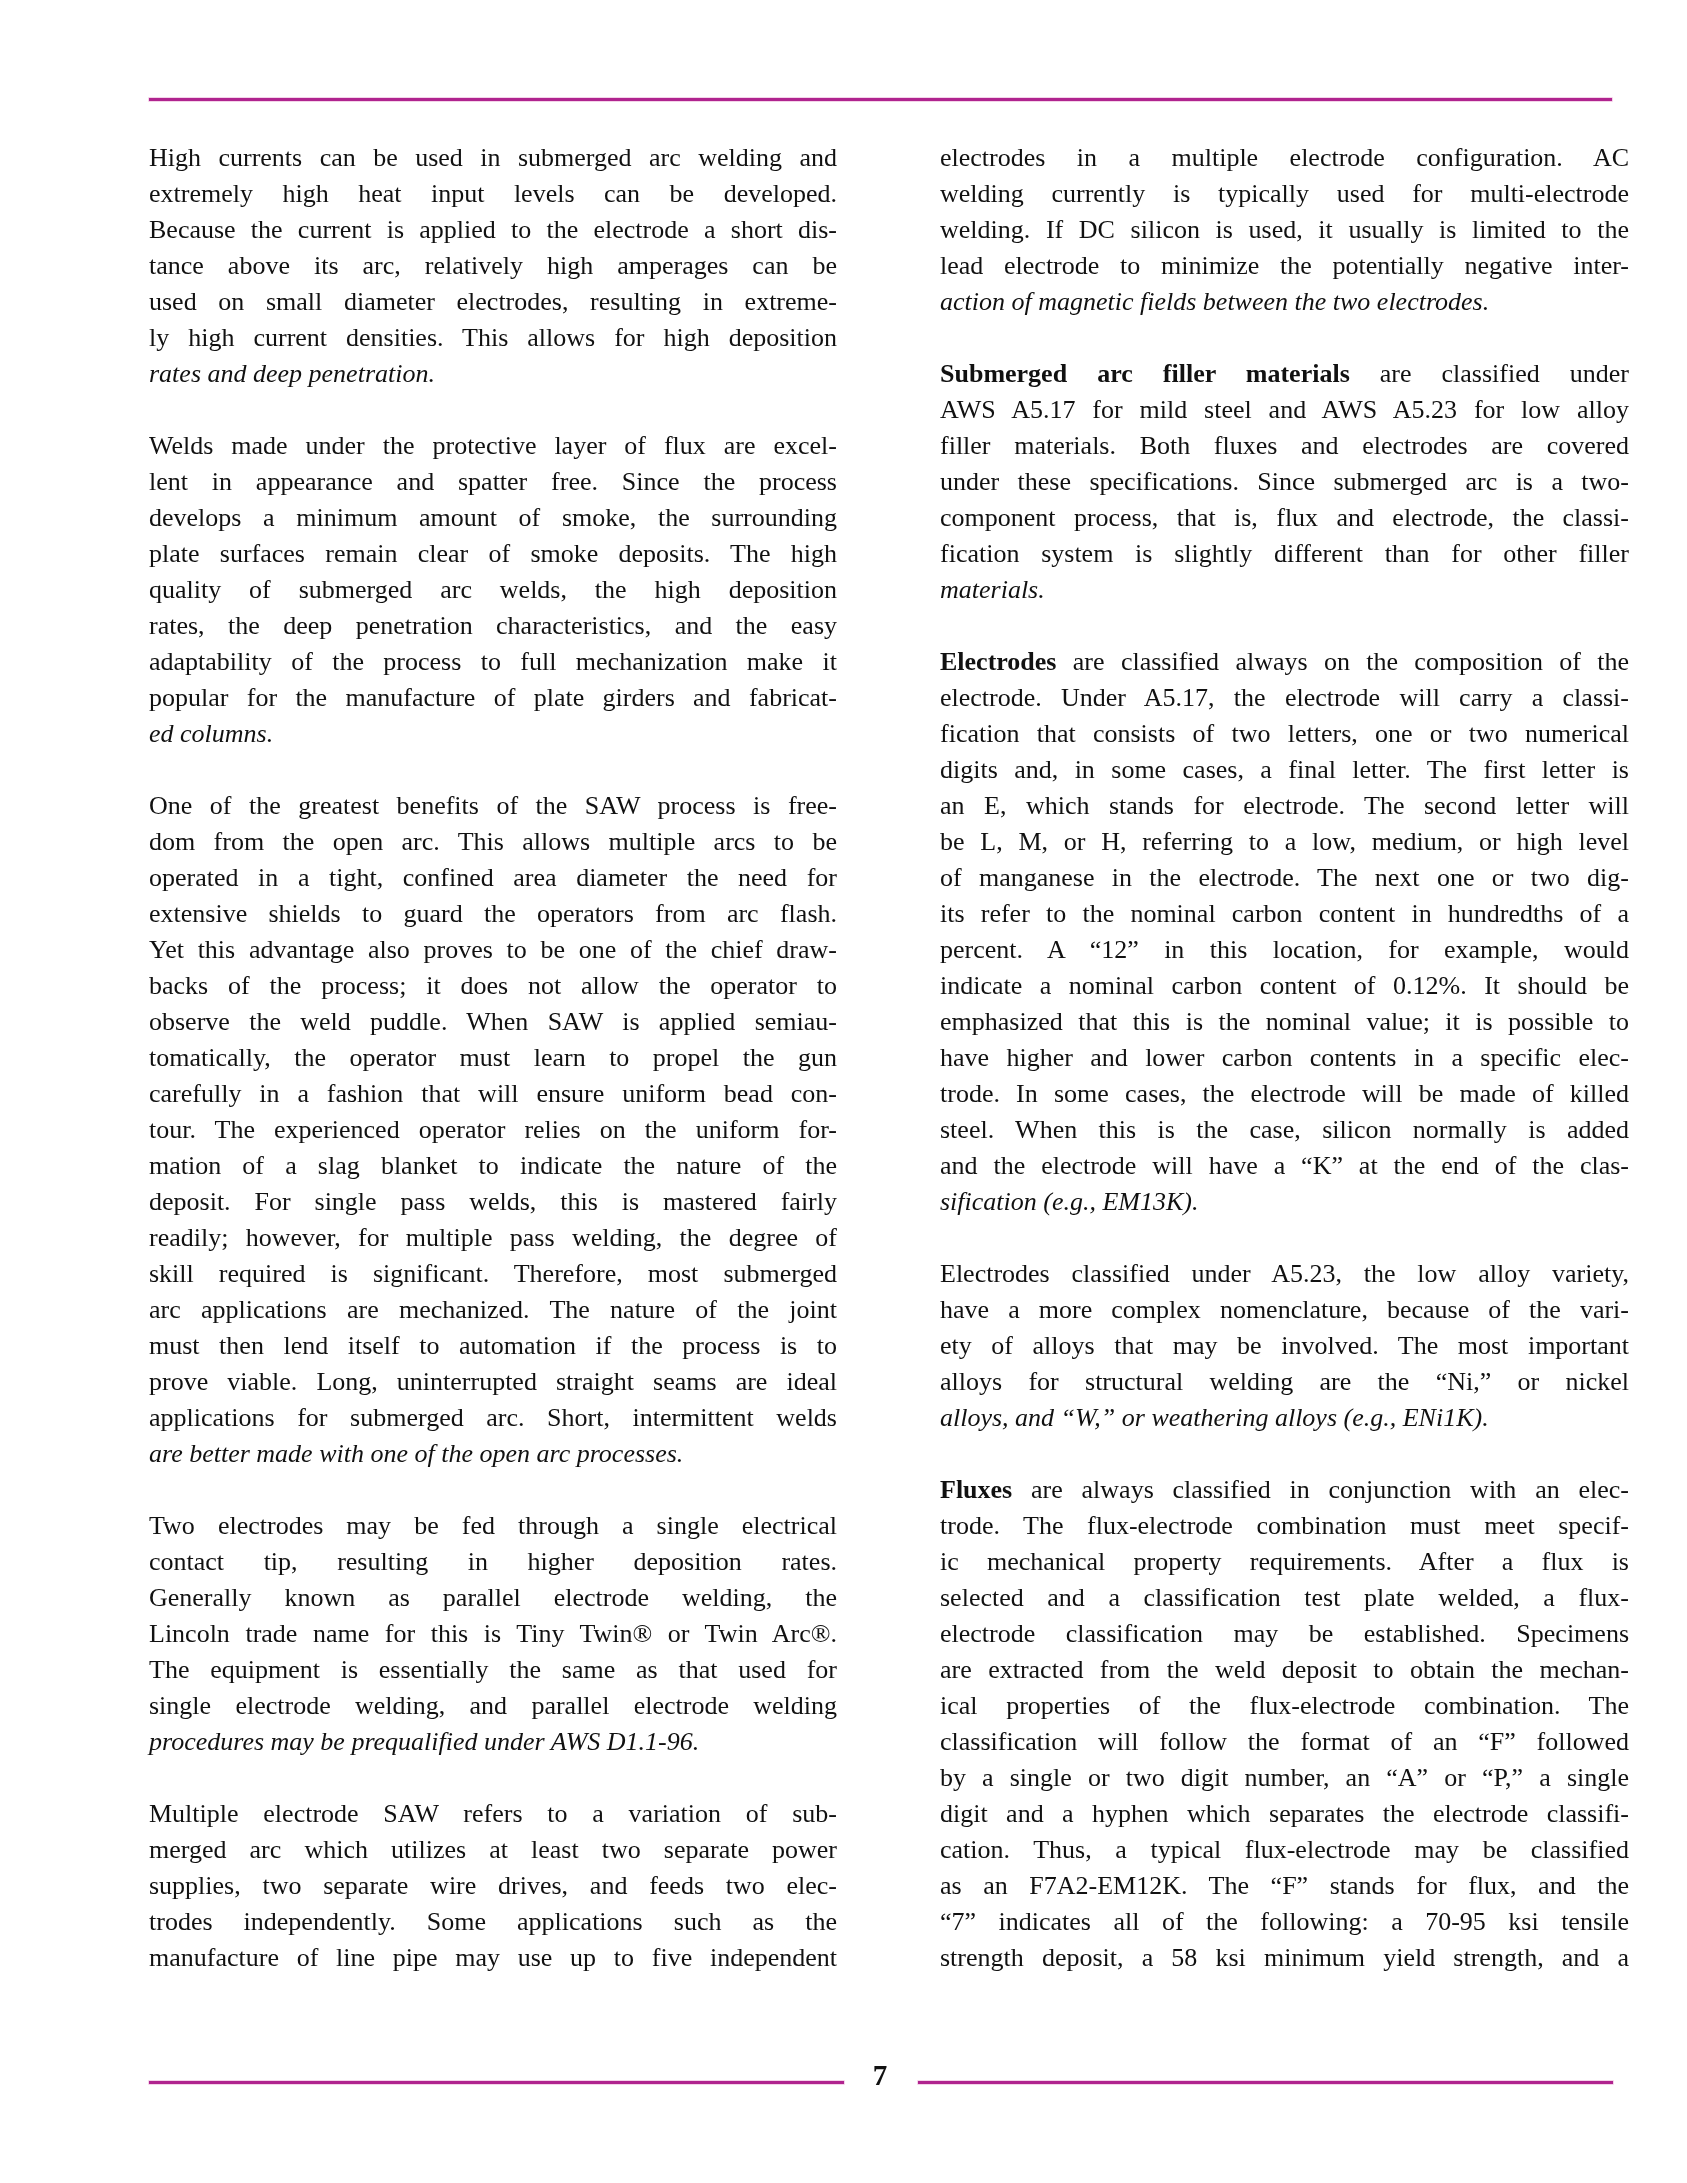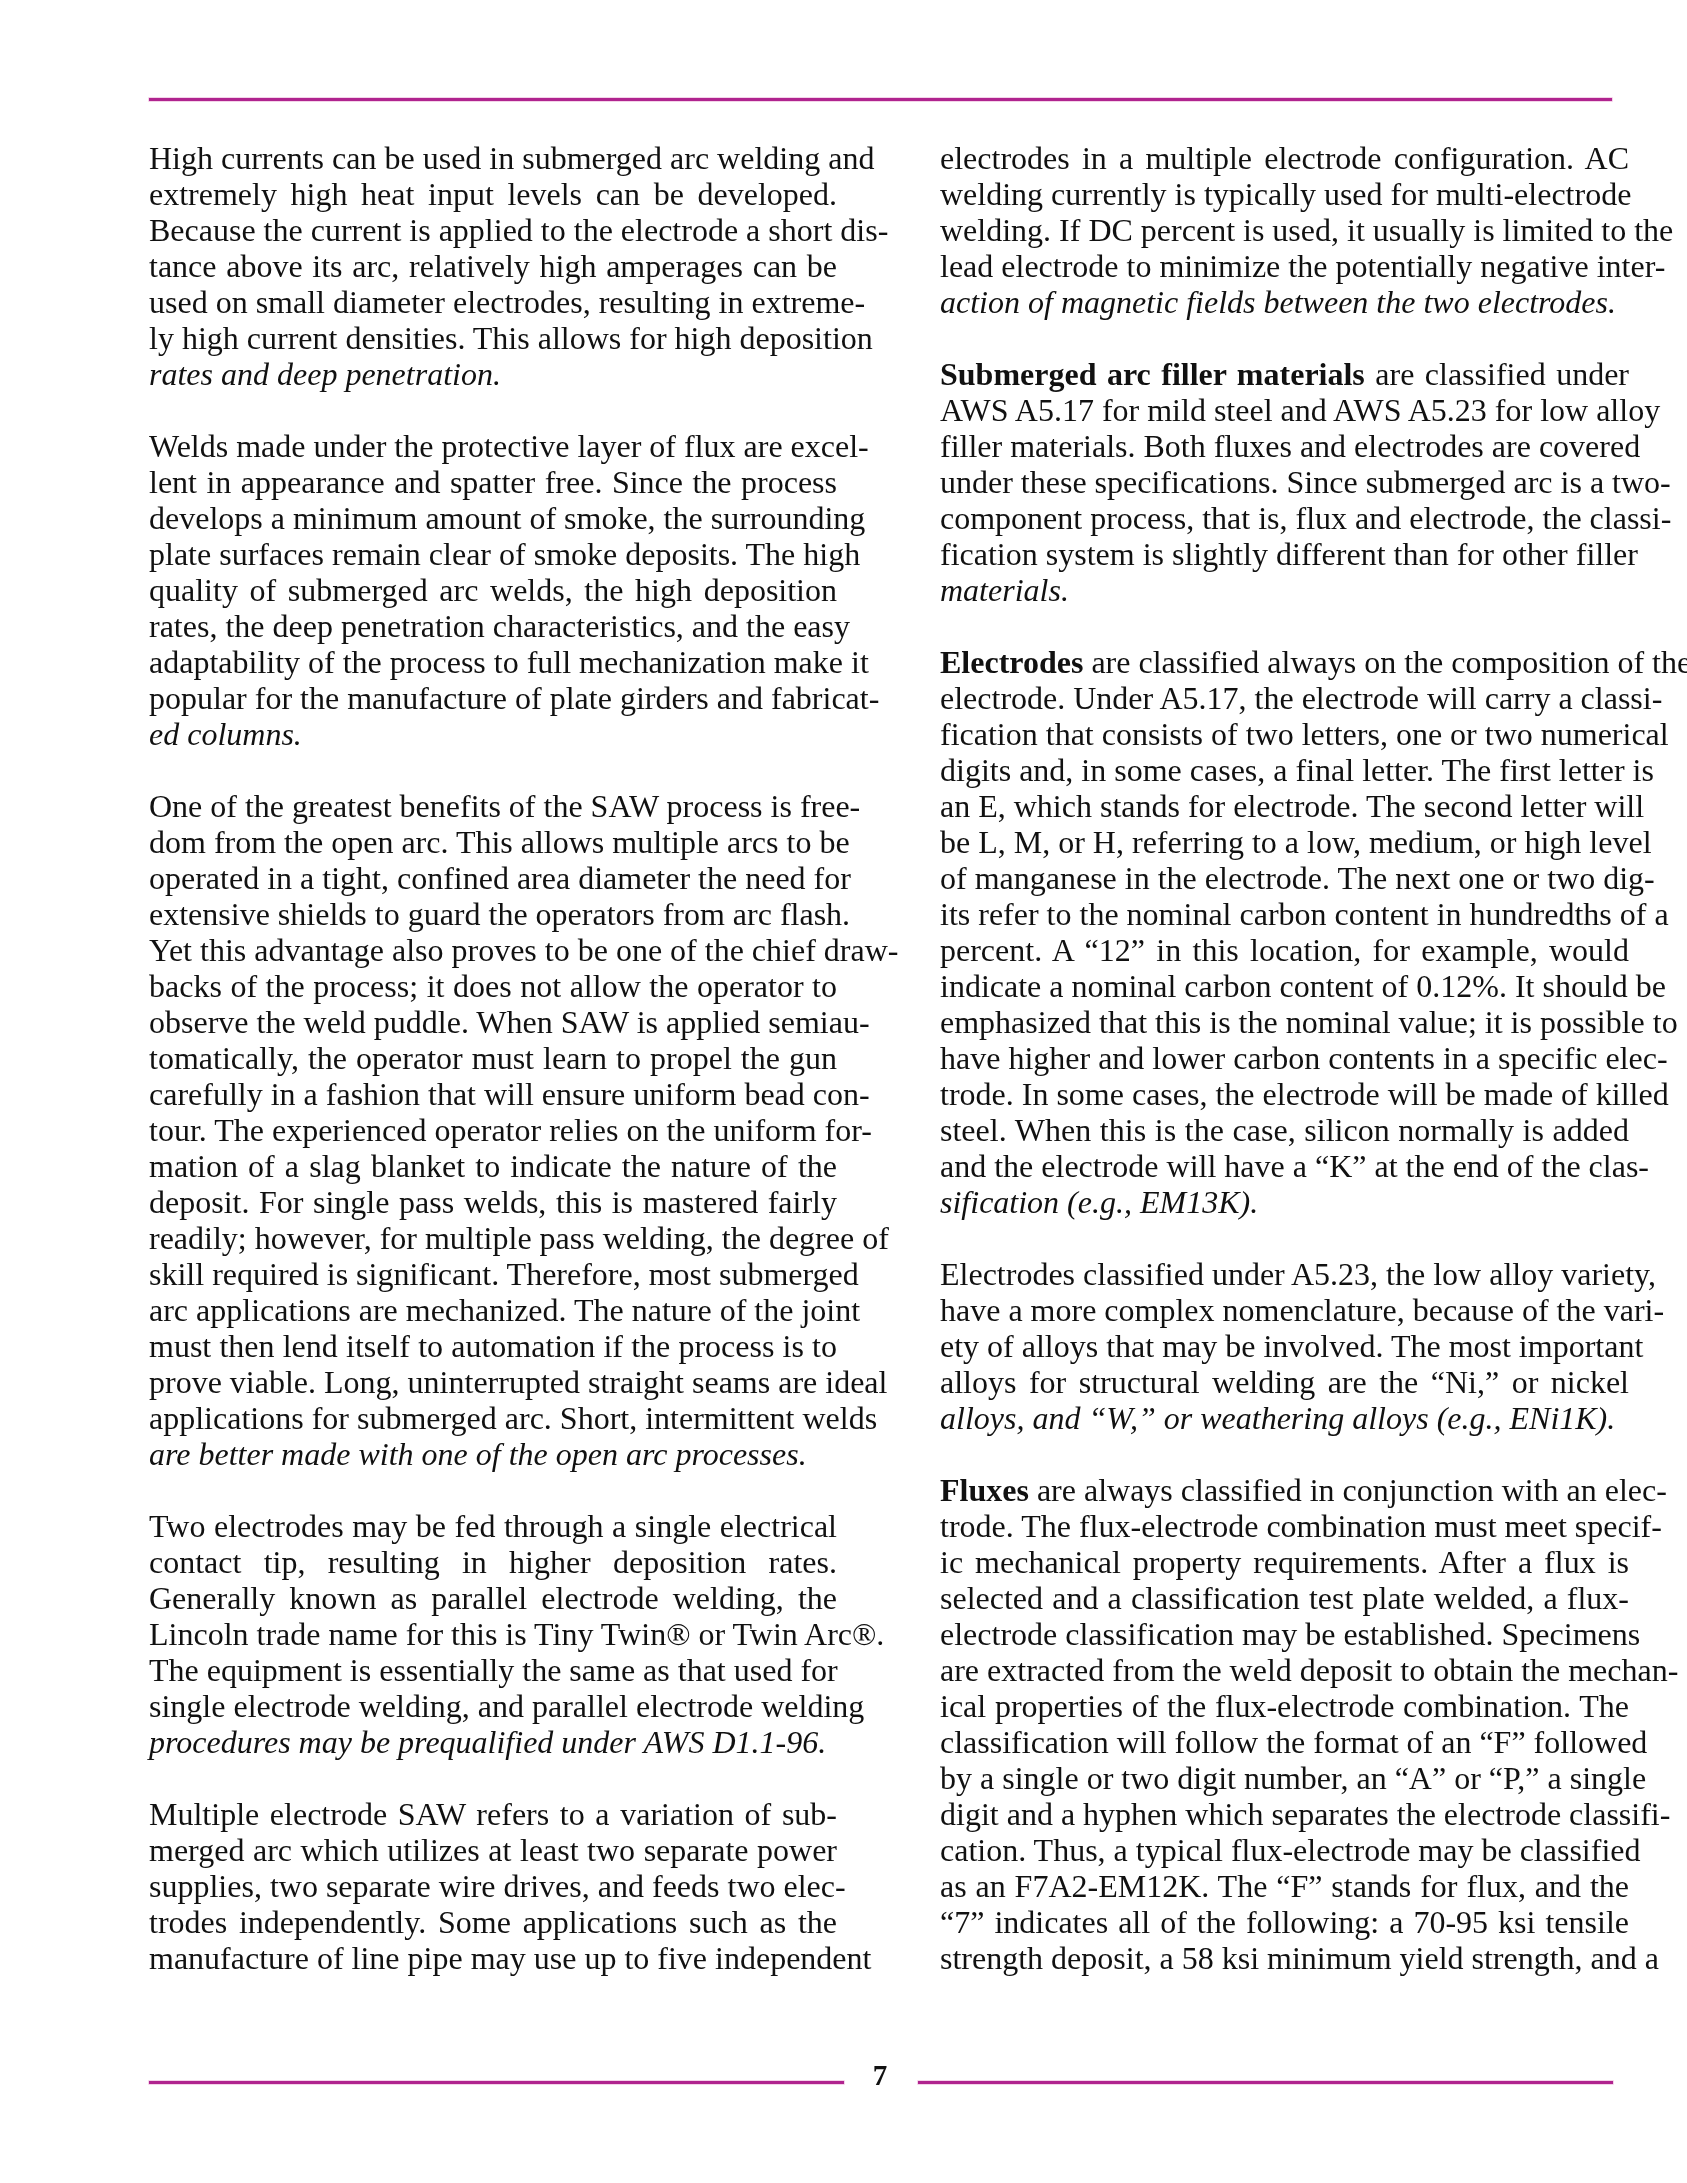--- a/index.html
+++ b/index.html
@@ -4,21 +4,21 @@
 <style>
   html, body { margin: 0; padding: 0; background: #ffffff; }
   body { width: 1687px; height: 2183px; position: relative; overflow: hidden; }
   .rule { position: absolute; height: 3.3px; background: #b0248f; box-shadow: 0 0 0 0.7px #f0c0e0; }
   #header-rule { left: 149px; top: 98px; width: 1463px; }
   #footer-rule-left { left: 149px; top: 2081px; width: 695px; }
   #footer-rule-right { left: 918px; top: 2081px; width: 695px; }
   #page-number { position: absolute; left: 860px; top: 2059px; width: 40px; text-align: center;
     font-family: "Liberation Serif", serif; font-weight: bold; font-size: 29px; color: #111; }
   .column { position: absolute; top: 140px; width: 688px;
-    font-family: "Liberation Serif", serif; font-size: 32px; line-height: 36px; color: #111; }
+    font-family: "Liberation Serif", serif; font-size: 26px; line-height: 36px; color: #111; }
   #col-left { left: 149px; }
   #col-right { left: 940px; width: 689px; }
   .para { margin: 0 0 36px 0; text-align: justify; }
   .para .ln { display: block; text-align: justify; text-align-last: justify; white-space: nowrap; }
   .para .ln.last { text-align-last: left; font-style: italic; }
   .lead { font-weight: bold; }
 </style>
 </head>
 <body>
 
@@ -80,21 +80,21 @@
       <span class="ln"><span>merged arc which utilizes at least two separate power</span></span>
       <span class="ln"><span>supplies, two separate wire drives, and feeds two elec-</span></span>
       <span class="ln"><span>trodes independently.  Some applications such as the</span></span>
       <span class="ln"><span>manufacture of line pipe may use up to five independent</span></span>
     </div>
   </div>
 <div id="col-right" class="column">
     <div class="para">
       <span class="ln"><span>electrodes in a multiple electrode configuration.  AC</span></span>
       <span class="ln"><span>welding currently is typically used for multi-electrode</span></span>
-      <span class="ln"><span>welding.  If DC percent is used, it usually is limited to the</span></span>
+      <span class="ln"><span>welding.  If DC silicon is used, it usually is limited to the</span></span>
       <span class="ln"><span>lead electrode to minimize the potentially negative inter-</span></span>
       <span class="ln last"><span>action of magnetic fields between the two electrodes.</span></span>
     </div>
     <div class="para">
       <span class="ln"><span class="lead">Submerged arc filler materials</span><span> are classified under</span></span>
       <span class="ln"><span>AWS A5.17 for mild steel and AWS A5.23 for low alloy</span></span>
       <span class="ln"><span>filler materials.  Both fluxes and electrodes are covered</span></span>
       <span class="ln"><span>under these specifications.  Since submerged arc is a two-</span></span>
       <span class="ln"><span>component process, that is, flux and electrode, the classi-</span></span>
       <span class="ln"><span>fication system is slightly different than for other filler</span></span>

